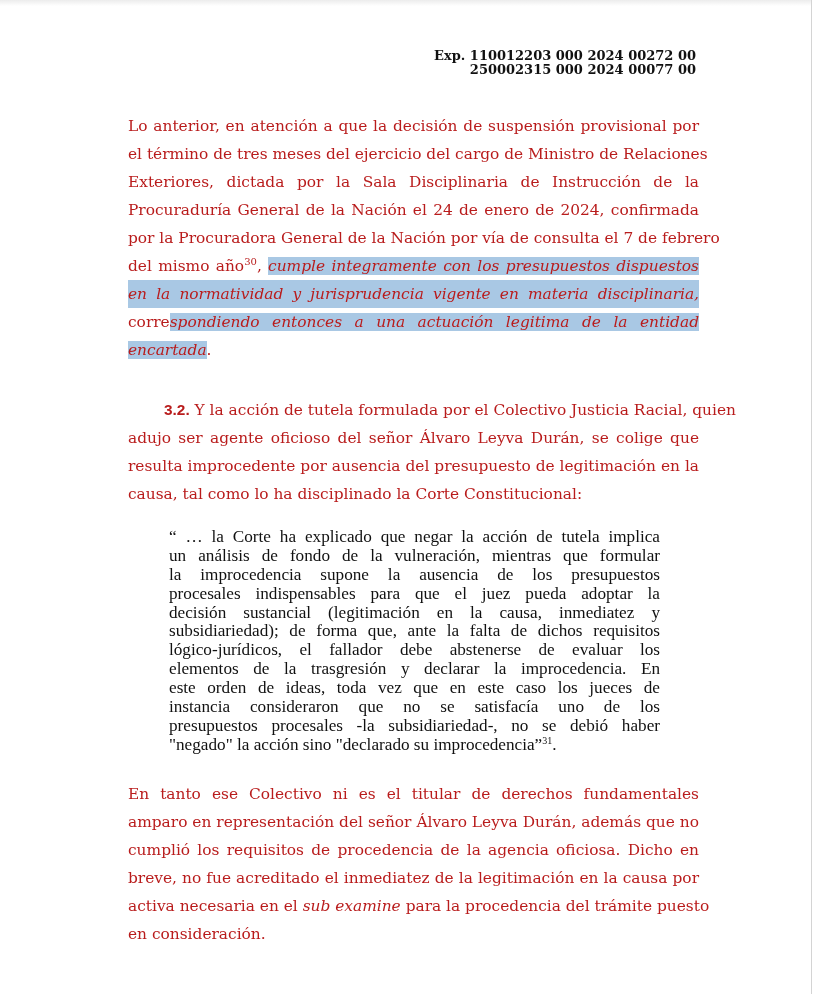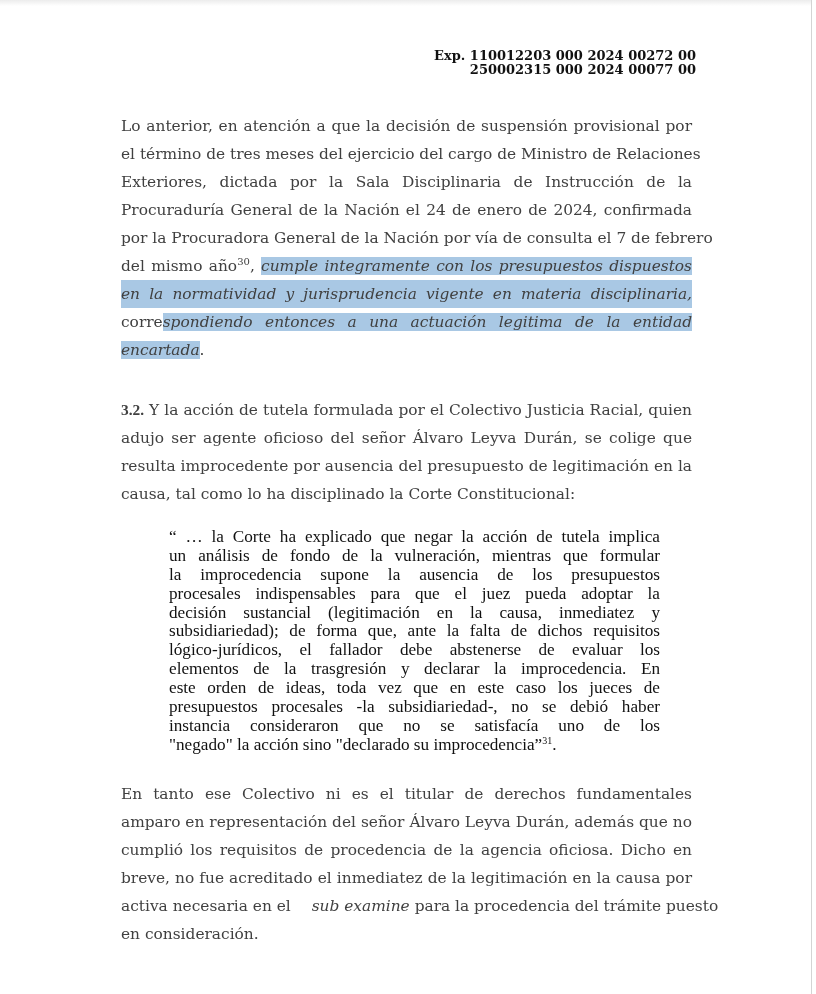--- a/index.html
+++ b/index.html
@@ -9,41 +9,41 @@
     background: #ffffff; border-right: 1px solid #d4d4d4;
   }
   .topshade { position: absolute; left: 0; top: 0; width: 811px; height: 6px;
     background: linear-gradient(#ececec, #ffffff); }
   .header {
     position: absolute; right: 115px; top: 49px; text-align: right;
     font-family: "DejaVu Serif", serif; font-weight: bold; font-size: 13px;
     line-height: 14px; color: #111;
   }
   .body-text {
-    position: absolute; left: 121px; width: 571px;
-    font-family: "DejaVu Serif", serif; font-size: 15.4px; color: #404040;
+    position: absolute; left: 128px; width: 571px;
+    font-family: "DejaVu Serif", serif; font-size: 15.4px; color: #b91c1c;
   }
   .line {
     display: block; height: 28px; line-height: 28px; white-space: nowrap;
     text-align: justify; text-align-last: justify;
   }
   .line.last { text-align-last: left; }
   .hl { background: #a9c8e4; font-style: italic; }
   sup { font-size: 10px; line-height: 0; vertical-align: 6px; }
-  .bold { font-weight: bold; font-family: Liberation Serif, serif; }
+  .bold { font-weight: bold; font-family: Liberation Sans, sans-serif; margin-left: 36px; }
   .quote {
     position: absolute; left: 169px; width: 491px;
     font-family: "Liberation Serif", serif; font-size: 17.2px; color: #111;
   }
   .qline {
     display: block; height: 18.9px; line-height: 18.9px; white-space: nowrap;
     text-align: justify; text-align-last: justify;
   }
   .qline.last { text-align-last: left; }
-  em { font-style: italic; margin-left: 16px; }
+  em { font-style: italic; }
 </style>
 </head>
 <body>
 
 <div class="page">
   <div class="topshade"></div>
 
   <div class="header">
     <div>Exp. 110012203 000 2024 00272 00</div>
     <div>250002315 000 2024 00077 00</div>
@@ -71,22 +71,22 @@
   <div class="quote" style="top:528px;">
     <span class="qline">“ … la Corte ha explicado que negar la acción de tutela implica</span>
     <span class="qline">un análisis de fondo de la vulneración, mientras que formular</span>
     <span class="qline">la improcedencia supone la ausencia de los presupuestos</span>
     <span class="qline">procesales indispensables para que el juez pueda adoptar la</span>
     <span class="qline">decisión sustancial (legitimación en la causa, inmediatez y</span>
     <span class="qline">subsidiariedad); de forma que, ante la falta de dichos requisitos</span>
     <span class="qline">lógico-jurídicos, el fallador debe abstenerse de evaluar los</span>
     <span class="qline">elementos de la trasgresión y declarar la improcedencia. En</span>
     <span class="qline">este orden de ideas, toda vez que en este caso los jueces de</span>
+    <span class="qline">instancia consideraron que no se satisfacía uno de los</span>
     <span class="qline">presupuestos procesales -la subsidiariedad-, no se debió haber</span>
-    <span class="qline">instancia consideraron que no se satisfacía uno de los</span>
     <span class="qline last"><span>"negado" la acción sino "declarado su improcedencia”</span><sup>31</sup><span>.</span></span>
   </div>
 
   <div class="body-text" style="top:780px;">
     <span class="line">En tanto ese Colectivo ni es el titular de derechos fundamentales</span>
     <span class="line">amparo en representación del señor Álvaro Leyva Durán, además que no</span>
     <span class="line">cumplió los requisitos de procedencia de la agencia oficiosa. Dicho en</span>
     <span class="line">breve, no fue acreditado el inmediatez de la legitimación en la causa por</span>
     <span class="line"><span>activa necesaria en el </span><em>sub examine</em><span> para la procedencia del trámite puesto</span></span>
     <span class="line last">en consideración.</span>

